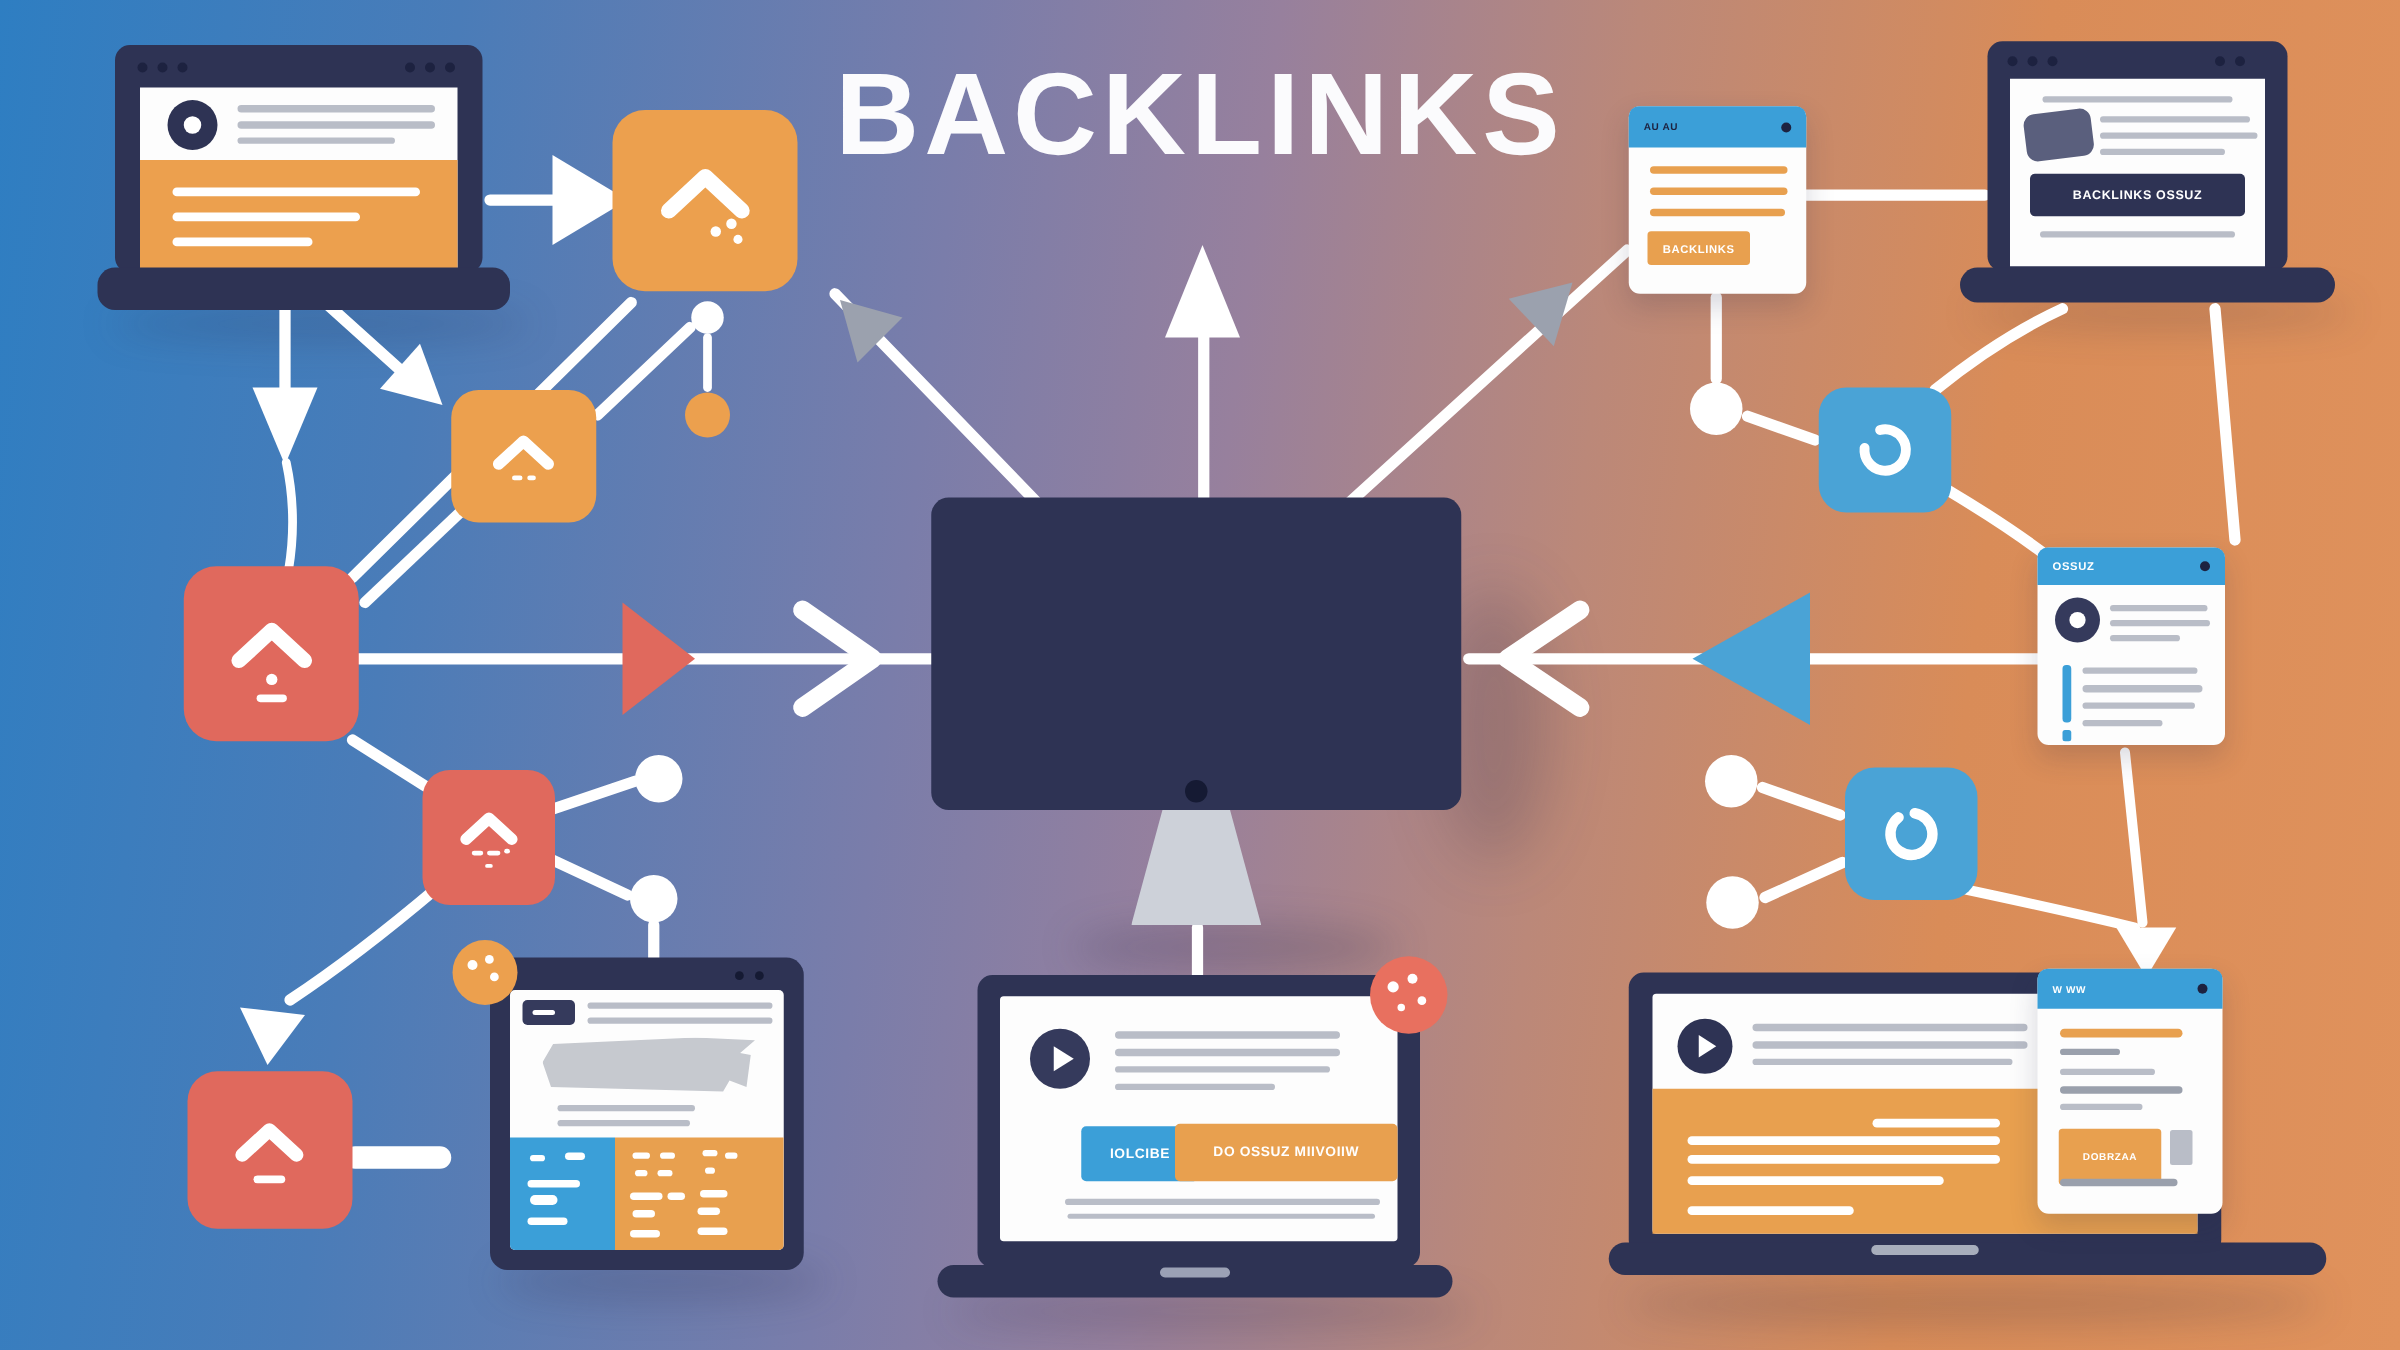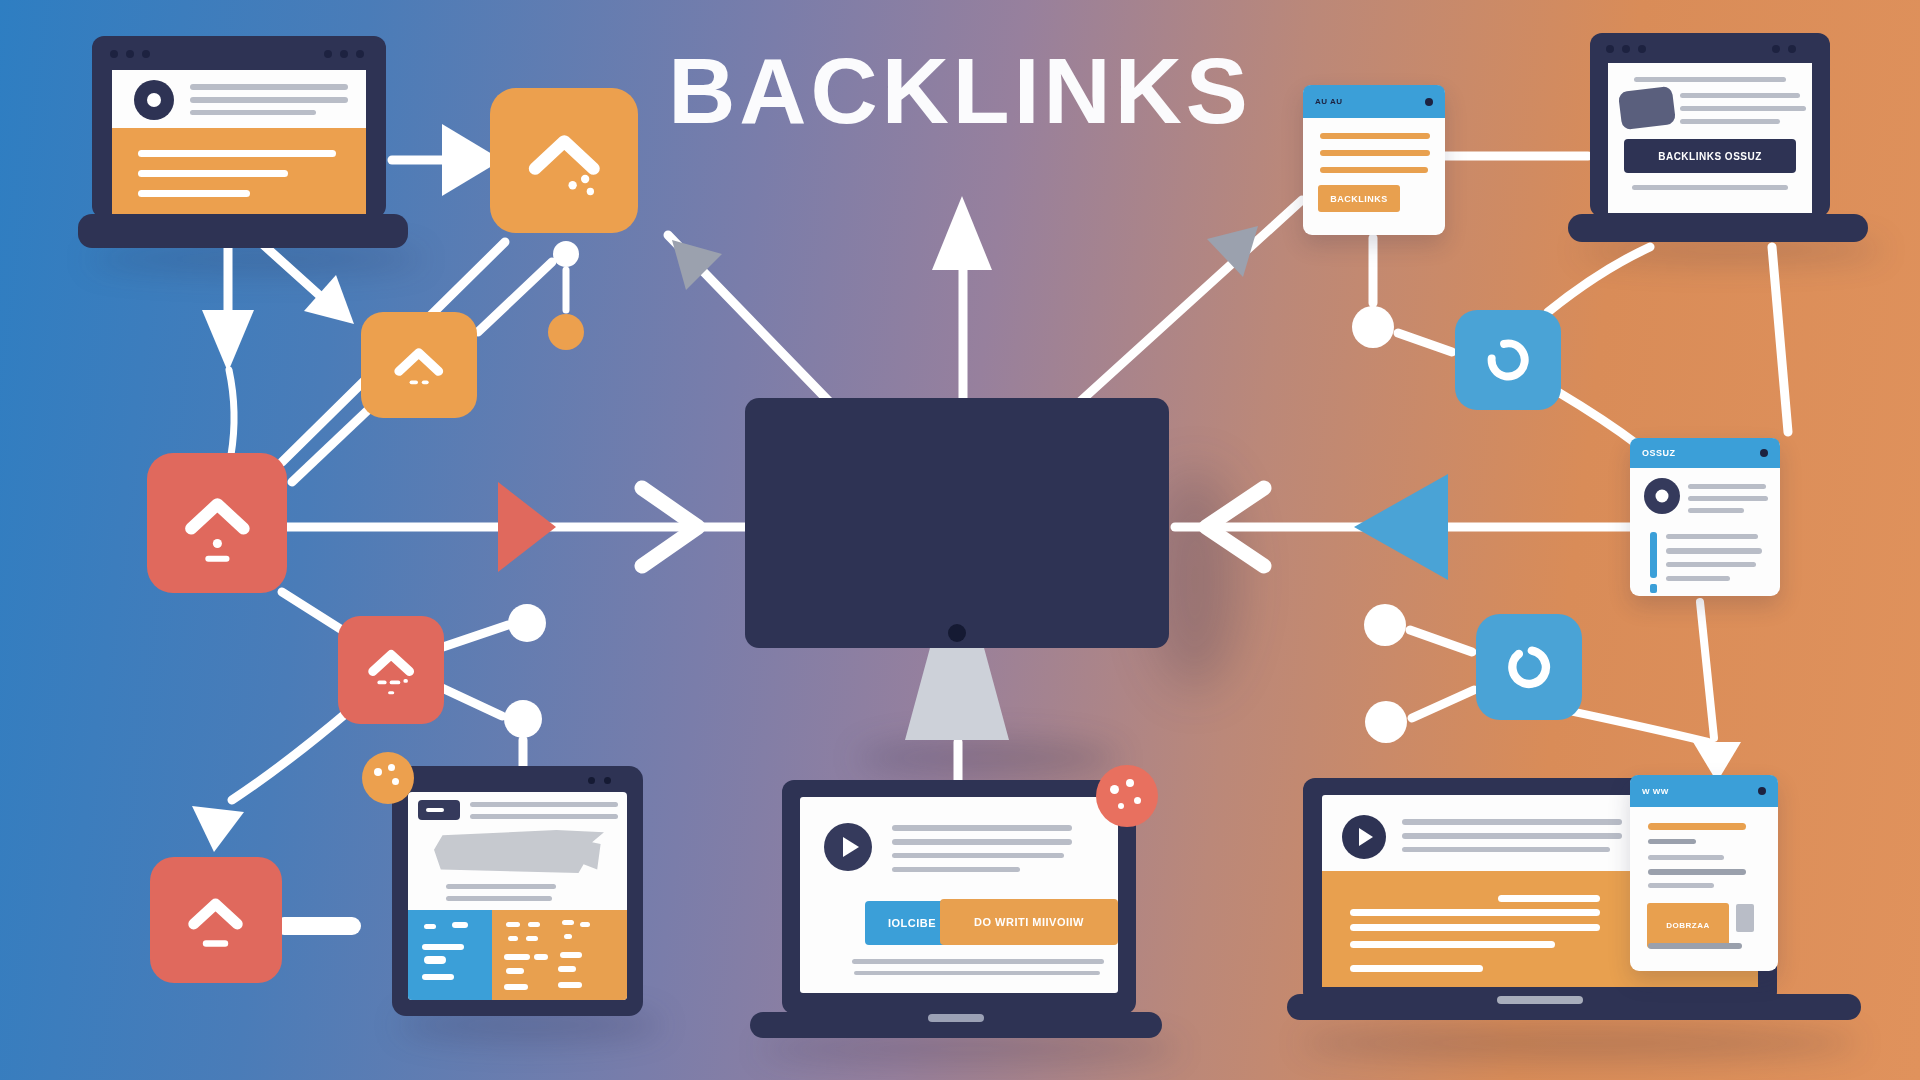--- a/index.html
+++ b/index.html
@@ -236,21 +236,21 @@
     <div class="frame" style="left:782px;top:780px;width:354px;height:234px;">
       <div class="screen" style="left:18px;top:17px;width:318px;height:196px;border-radius:3px;">
         <div class="play" style="left:24px;top:26px;width:48px;height:48px;">
             <i style="border-width:10px 0 10px 16px;margin-left:5px;"></i>
           </div>
         <div class="ln" style="left:92px;top:28px;width:180px;height:6px;"></div>
         <div class="ln" style="left:92px;top:42px;width:180px;height:6px;"></div>
         <div class="ln" style="left:92px;top:56px;width:172px;height:5px;"></div>
         <div class="ln" style="left:92px;top:70px;width:128px;height:5px;"></div>
         <div class="abs glabel" style="left:36px;top:104px;width:94px;height:44px;background:#3b9fd8;border-radius:4px;font-size:11px;margin-left:29px;">IOLCIBE</div>
-        <div class="abs glabel" style="left:140px;top:102px;width:178px;height:46px;background:#e8a04f;border-radius:4px;font-size:11px;">DO WRITI MIIVOIIW</div>
+        <div class="abs glabel" style="left:140px;top:102px;width:178px;height:46px;background:#e8a04f;border-radius:4px;font-size:11px;">DO OSSUZ MIIVOIIW</div>
         <div class="ln" style="left:52px;top:162px;width:252px;height:5px;"></div>
         <div class="ln" style="left:54px;top:174px;width:246px;height:4px;"></div>
       </div>
     </div>
     <div class="base" style="left:750px;top:1012px;width:412px;height:26px;">
       <div class="abs" style="left:178px;top:2px;width:56px;height:8px;background:#9ba1b5;border-radius:4px;"></div>
     </div>
   </div>
   <div class="badge" style="left:1096px;top:765px;width:62px;height:62px;background:#e8705f;">
     <span class="wdot" style="left:14px;top:20px;width:9px;height:9px;"></span>

